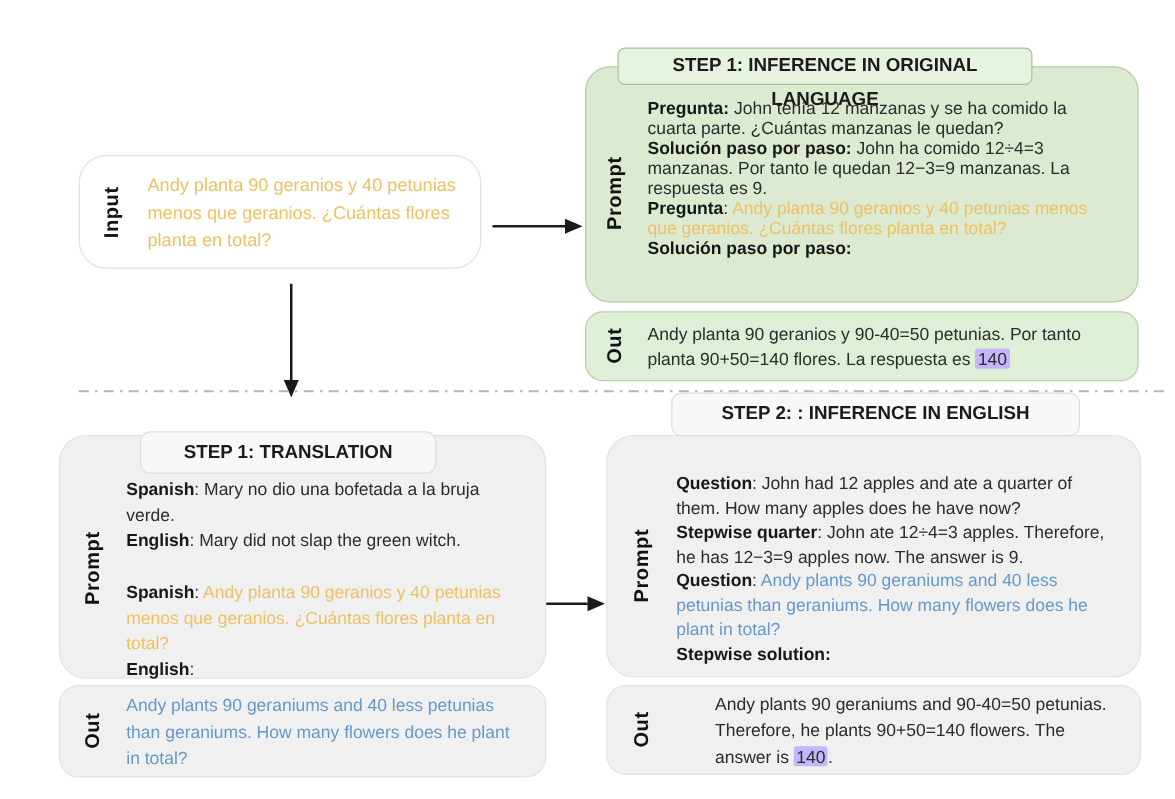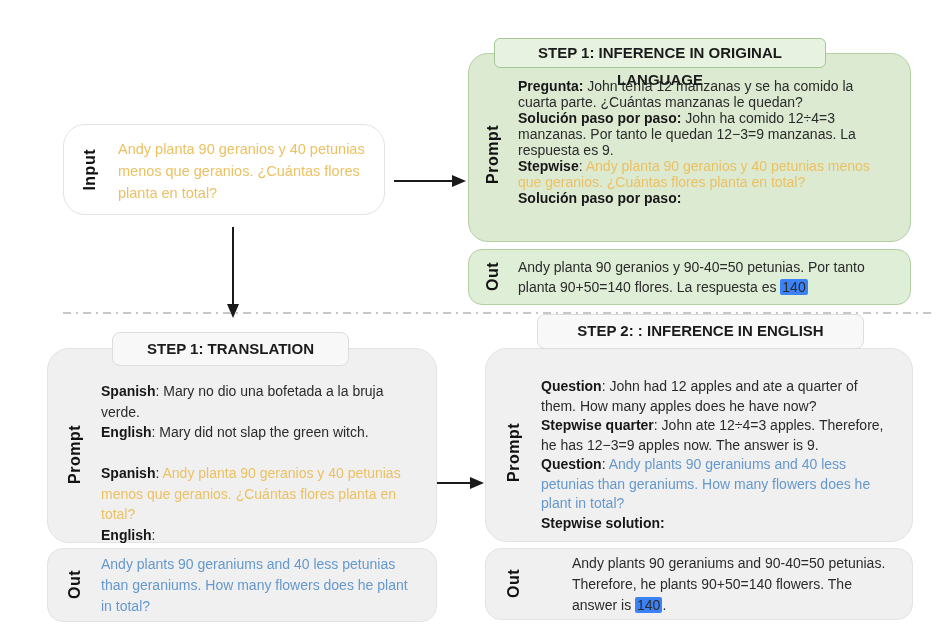--- a/index.html
+++ b/index.html
@@ -32,21 +32,21 @@
     background:#e8f2e0;border:1.5px solid #a3c794;border-radius:6px;
     font-weight:700;font-size:15px;color:#1b1b1b;text-align:center;line-height:27px;z-index:2;}
   .g-out{left:468px;top:249px;width:443px;height:56px;background:#dfeed6;
     border:1.5px solid #b3cfa3;border-radius:14px;}
   .g-out .label-col{width:47px;}
   .g-out .text-col{align-self:center;padding:6px 14px 6px 2px;line-height:20px;}
 
   
   .gray-title{position:absolute;box-sizing:border-box;background:#f8f8f9;border:1.5px solid #dddddd;
     border-radius:8px;font-weight:700;font-size:15px;color:#1b1b1b;text-align:center;z-index:2;}
-  .t-title{left:112px;top:332px;width:237px;height:34px;line-height:31px;}
+  .t-title{left:112px;top:345px;width:237px;height:34px;line-height:31px;}
   .e-title{left:537px;top:314px;width:327px;height:35px;line-height:32px;}
 
   
   .gray{background:#f0f0f1;border:1.5px solid #e3e3e4;}
   .t-prompt{left:47px;top:348px;width:390px;height:195px;border-radius:22px;}
   .t-prompt .label-col{width:53px;padding-top:18px;}
   .t-prompt .text-col{padding:32px 32px 8px 0;line-height:20.5px;}
   .t-out{left:47px;top:548px;width:390px;height:74px;border-radius:16px;}
   .t-out .label-col{width:53px;}
   .t-out .text-col{align-self:center;padding:6px 16px 6px 0;line-height:21px;}
@@ -56,21 +56,21 @@
   .e-prompt .text-col{padding:28px 16px 8px 0;line-height:19.5px;}
   .e-out{left:485px;top:548px;width:428px;height:72px;border-radius:16px;}
   .e-out .label-col{width:55px;}
   .e-out .text-col{align-self:center;padding:6px 16px 6px 0;line-height:21px;margin-left:31px;}
 
   
   .seg-plain{}
   .seg-bold{font-weight:700;color:#171717;}
   .seg-orange{color:#ecc162;}
   .seg-blue{color:#6598cc;}
-  .seg-highlight{background:#3b82f6;padding:0 2px;border-radius:2px;}
+  .seg-highlight{background:#c4b5fd;padding:0 2px;border-radius:2px;}
 </style>
 </head>
 <body>
 
 <div class="canvas">
 
   <svg class="connectors" viewBox="0 0 940 639" xmlns="http://www.w3.org/2000/svg">
     <g>
       <line x1="394" y1="181" x2="452" y2="181" stroke="#1a1a1a" stroke-width="2"></line>
       <polygon points="452,175 466,181 452,187" fill="#1a1a1a"></polygon>
@@ -93,21 +93,21 @@
     <div class="text-col"><span class="seg-orange">Andy planta 90 geranios y 40 petunias menos que geranios. ¿Cuántas flores planta en total?</span></div>
   </div>
 
   <div class="g-title">STEP 1: INFERENCE IN ORIGINAL LANGUAGE</div>
   <div class="panel g-prompt">
     <div class="label-col">
       <span class="vlabel">Prompt</span>
     </div>
     <div class="text-col"><span class="seg-bold">Pregunta: </span><span class="seg-plain">John tenía 12 manzanas y se ha comido la cuarta parte. ¿Cuántas manzanas le quedan?
 </span><span class="seg-bold">Solución paso por paso: </span><span class="seg-plain">John ha comido 12÷4=3 manzanas. Por tanto le quedan 12−3=9 manzanas. La respuesta es 9.
-</span><span class="seg-bold">Stepwise</span><span class="seg-plain">: </span><span class="seg-orange">Andy planta 90 geranios y 40 petunias menos que geranios. ¿Cuántas flores planta en total?
+</span><span class="seg-bold">Pregunta</span><span class="seg-plain">: </span><span class="seg-orange">Andy planta 90 geranios y 40 petunias menos que geranios. ¿Cuántas flores planta en total?
 </span><span class="seg-bold">Solución paso por paso:</span></div>
   </div>
   <div class="panel g-out">
     <div class="label-col">
       <span class="vlabel">Out</span>
     </div>
     <div class="text-col"><span class="seg-plain">Andy planta 90 geranios y 90-40=50 petunias. Por tanto planta 90+50=140 flores. La respuesta es </span><span class="seg-highlight">140</span></div>
   </div>
 
   <div class="gray-title t-title">STEP 1: TRANSLATION</div>

